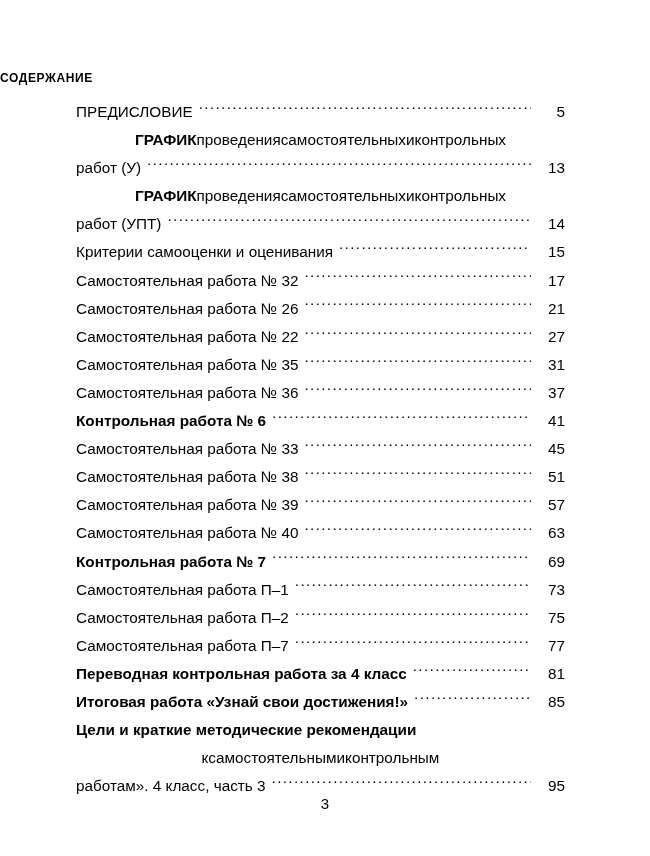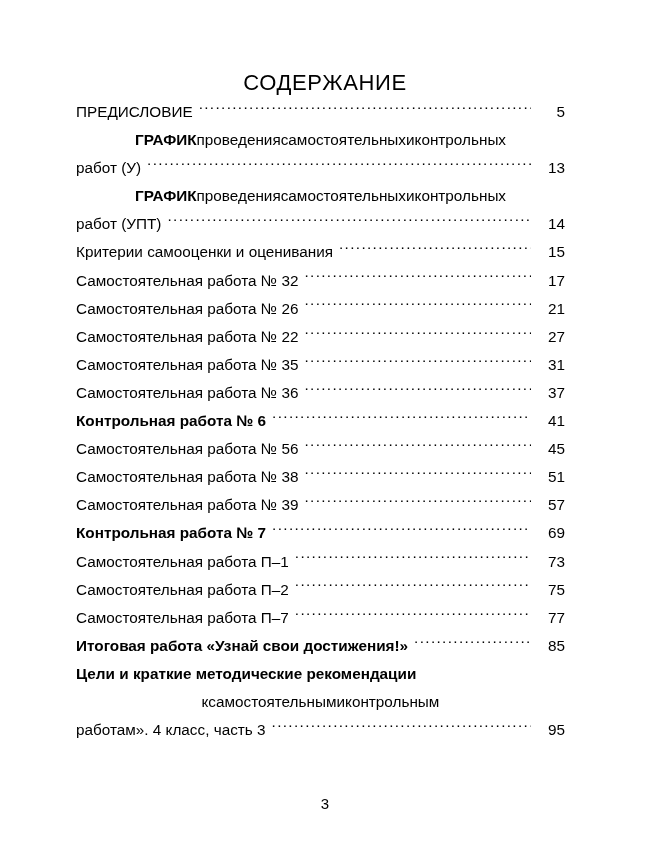--- a/index.html
+++ b/index.html
@@ -23,23 +23,22 @@
     box-sizing: border-box;
     overflow: hidden;
     background: #ffffff;
   }
 
   .toc-title {
     position: absolute;
     left: 0;
     right: 0;
     top: 72px;
-    text-align: center;
-    font-size: 22px;
-    font-weight: normal;
+    font-size: 12px;
+    font-weight: bold;
     letter-spacing: 0.6px;
     line-height: 1;
   }
 
   .toc-list {
     position: absolute;
     left: 76px;
     top: 98px;
     width: 489px;
   }
@@ -178,53 +177,63 @@
         <span class="toc-text"><span>Самостоятельная  работа  № 36</span></span>
         <span class="leader"></span>
         <span class="pagenum">37</span>
       </div>
       <div class="toc-line">
         <span class="toc-text"><span class="bold">Контрольная  работа  № 6</span></span>
         <span class="leader"></span>
         <span class="pagenum">41</span>
       </div>
       <div class="toc-line">
-        <span class="toc-text"><span>Самостоятельная  работа  № 56</span></span>
+        <span class="toc-text"><span>Самостоятельная  работа  № 33</span></span>
         <span class="leader"></span>
         <span class="pagenum">45</span>
       </div>
       <div class="toc-line">
         <span class="toc-text"><span>Самостоятельная  работа  № 38</span></span>
         <span class="leader"></span>
         <span class="pagenum">51</span>
       </div>
       <div class="toc-line">
         <span class="toc-text"><span>Самостоятельная  работа  № 39</span></span>
         <span class="leader"></span>
         <span class="pagenum">57</span>
       </div>
       <div class="toc-line">
+        <span class="toc-text"><span>Самостоятельная  работа  № 40</span></span>
+        <span class="leader"></span>
+        <span class="pagenum">63</span>
+      </div>
+      <div class="toc-line">
         <span class="toc-text"><span class="bold">Контрольная  работа  № 7</span></span>
         <span class="leader"></span>
         <span class="pagenum">69</span>
       </div>
       <div class="toc-line">
         <span class="toc-text"><span>Самостоятельная  работа  П–1</span></span>
         <span class="leader"></span>
         <span class="pagenum">73</span>
       </div>
       <div class="toc-line">
         <span class="toc-text"><span>Самостоятельная  работа  П–2</span></span>
         <span class="leader"></span>
         <span class="pagenum">75</span>
       </div>
       <div class="toc-line">
         <span class="toc-text"><span>Самостоятельная  работа  П–7</span></span>
         <span class="leader"></span>
         <span class="pagenum">77</span>
+      </div>
+      <div class="toc-line">
+        <span class="toc-text"><span class="bold">Переводная  контрольная  работа  за  4  класс</span></span>
+        <span class="leader"></span>
+        <span class="pagenum">81</span>
       </div>
       <div class="toc-line">
         <span class="toc-text"><span class="bold">Итоговая  работа  «Узнай  свои  достижения!»</span></span>
         <span class="leader"></span>
         <span class="pagenum">85</span>
       </div>
       <div class="toc-line">
         <span class="toc-text"><span class="bold">Цели  и  краткие  методические  рекомендации</span></span>
       </div>
       <div class="toc-line">

